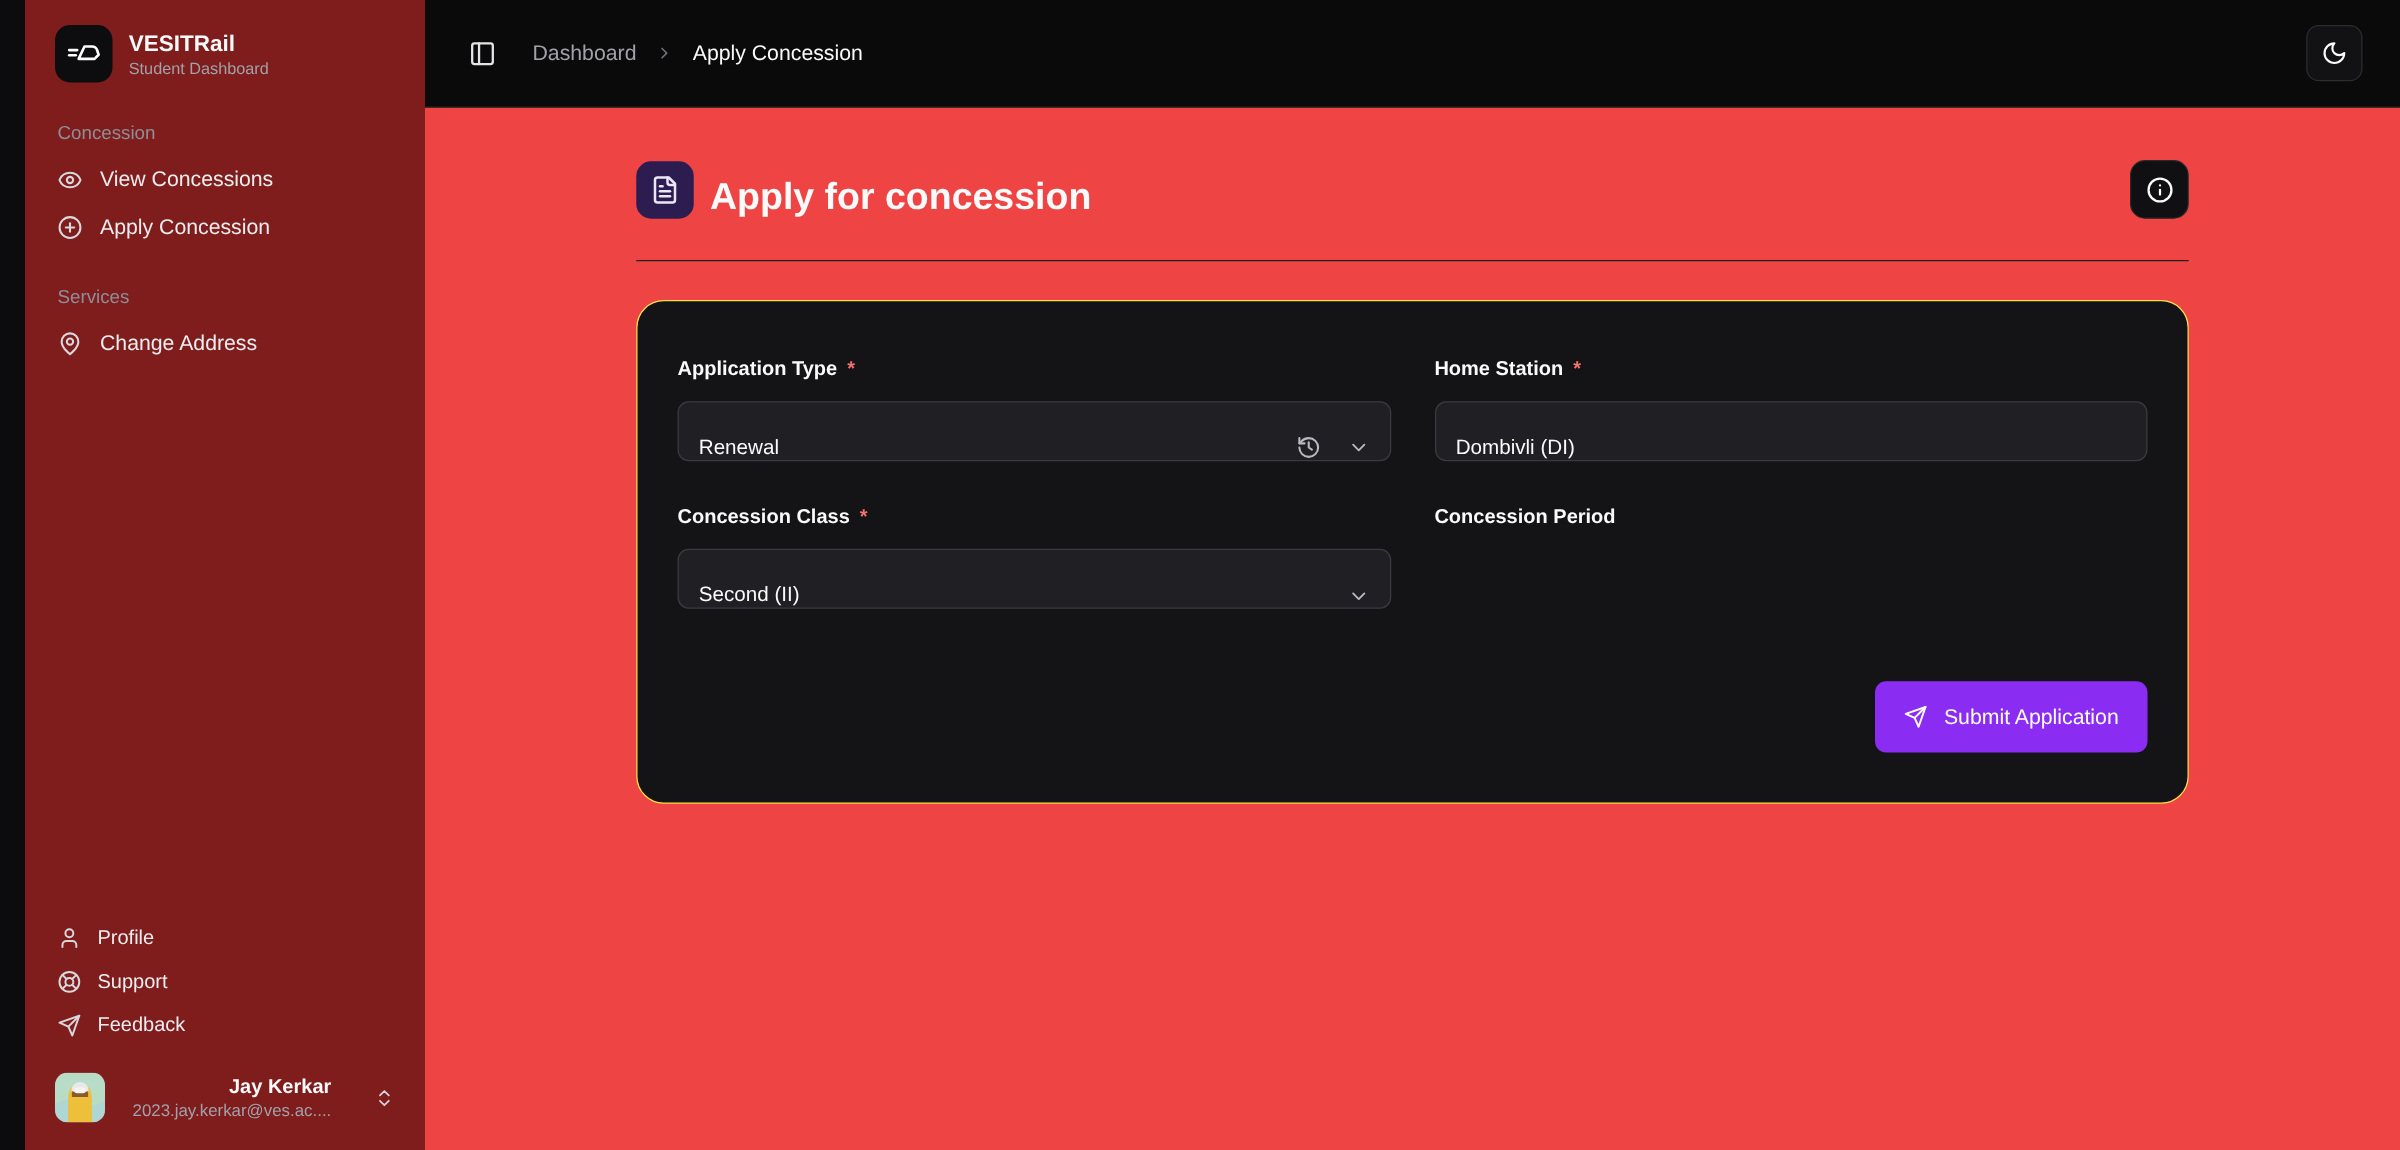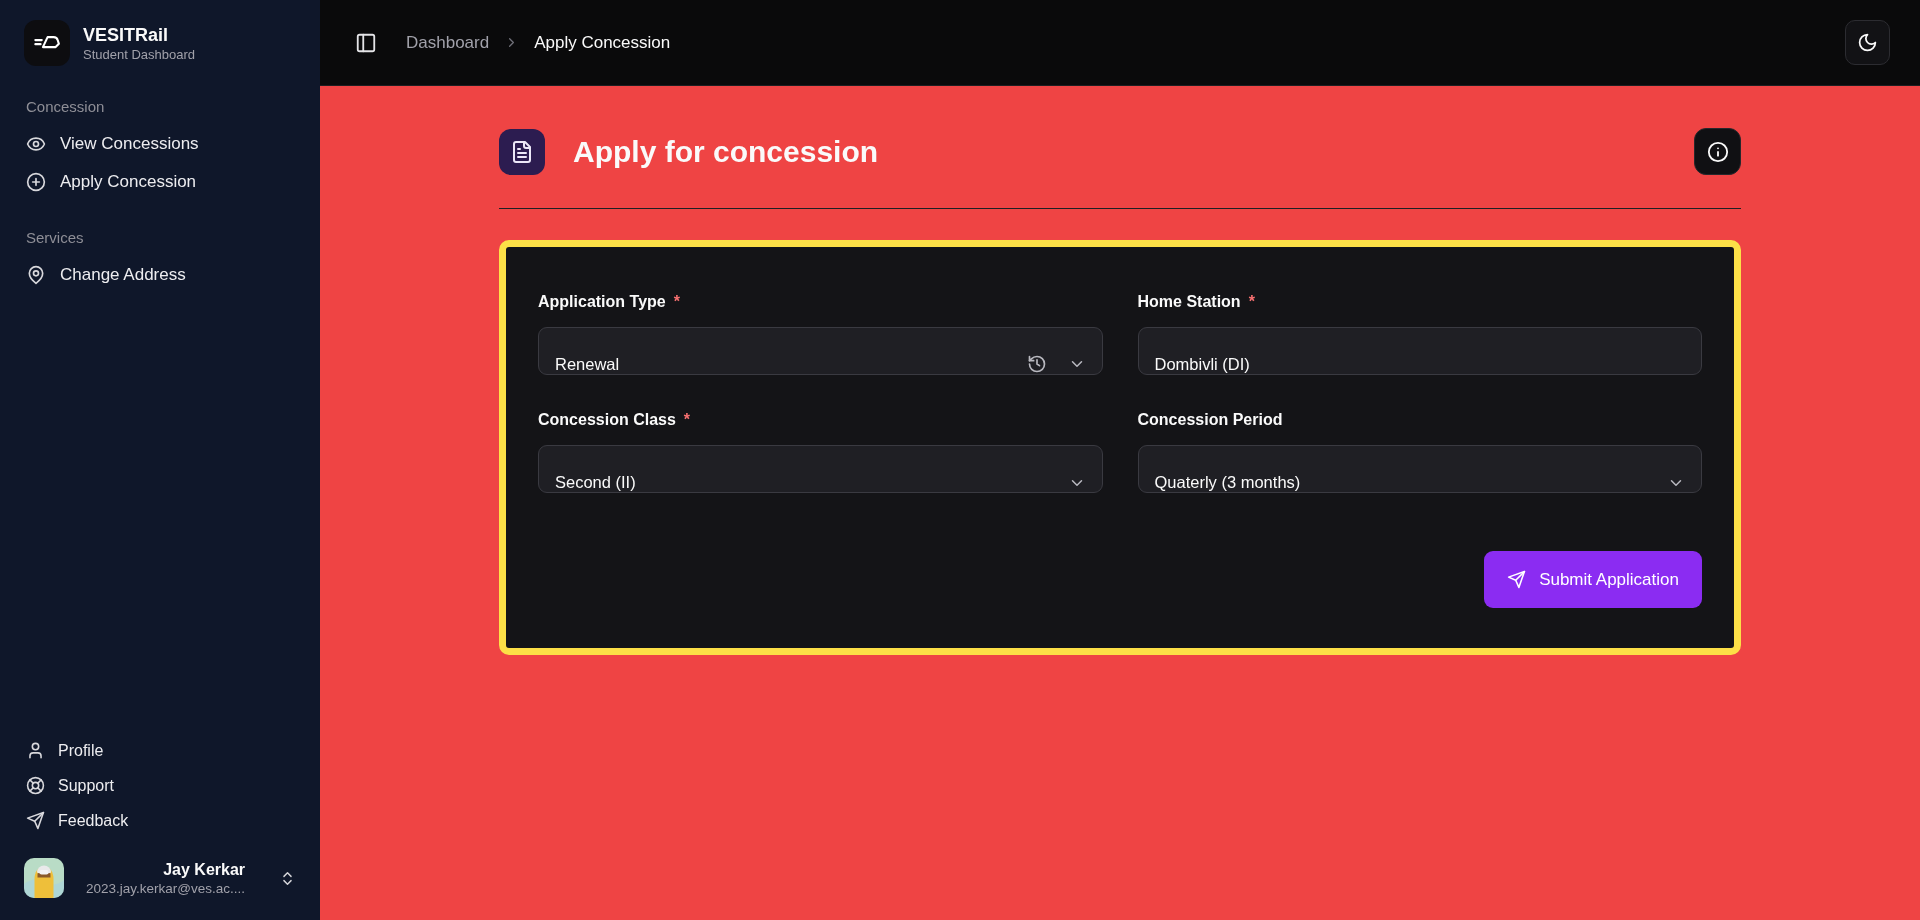--- a/index.html
+++ b/index.html
@@ -7,22 +7,22 @@
   body {
     background:#0c0c0e; color:#fafafa;
     font-family:"Liberation Sans", sans-serif;
     overflow:hidden;
   }
   svg { display:block; }
   .app { display:flex; width:1920px; height:920px; }
 
   
   .sidebar {
-    width:320px; min-width:320px; background:#0f172a;
-    display:flex; flex-direction:column; padding:16px 16px 14px;
+    width:320px; min-width:320px; background:#7f1d1d;
+    display:flex; flex-direction:column; padding:16px 16px 14px;margin-left:20px;
   }
   .brand { display:flex; align-items:center; gap:13px; padding:4px 8px; border-radius:10px; }
   .logo {
     width:46px; height:46px; border-radius:12px; background:#0d0d10;
     display:flex; align-items:center; justify-content:center; color:#ffffff;
   }
   .brand-title { font-size:18px; font-weight:700; line-height:1.3; }
   .brand-sub { font-size:13px; color:#a1a1aa; }
   .section-label { font-size:15px; color:#8e8e96; padding:0 10px; margin-top:28px; margin-bottom:10px; }
   .nav-item {
@@ -57,36 +57,36 @@
   .crumb-sep { color:#71717a; display:flex; }
   .crumb-current { color:#fafafa; }
   .theme-btn {
     margin-left:auto; width:45px; height:45px; border:1px solid #2c2c31; background:#121215;
     border-radius:10px; display:flex; align-items:center; justify-content:center;
     color:#fafafa; cursor:pointer;
   }
 
   .content { flex:1; padding:42px 0; }
   .container { width:1242px; margin:0 auto; }
-  .page-head { display:flex; align-items:center; gap:28px; }
+  .page-head { display:flex; align-items:flex-end; gap:13px; }
   .title-icon {
     width:46px; height:46px; border-radius:12px; background:#2c1c50; color:#ece7f8;
     display:flex; align-items:center; justify-content:center;
   }
   .page-title { font-size:30px; font-weight:700; }
   .info-btn {
     margin-left:auto; width:47px; height:47px; border:1px solid #27272b; background:#101013;
     border-radius:12px; display:flex; align-items:center; justify-content:center;
     color:#fafafa; cursor:pointer;
   }
   .divider { border:none; border-top:1px solid #202023; margin-top:33px; }
 
   .card {
-    margin-top:31px; background:#141417; border:7px solid #fde047;
-    border-radius:10px; padding:46px 32px 40px;
+    margin-top:31px; background:#141417; border:1px solid #fde047;
+    border-radius:22px; padding:46px 32px 40px;
   }
   .form-grid { display:grid; grid-template-columns:1fr 1fr; column-gap:35px; row-gap:36px; }
   .field-label { font-size:16px; font-weight:600; margin-bottom:16px; display:flex; gap:8px; align-items:baseline; }
   .req { color:#f87171; font-size:16px; }
   .field {
     height:48px; background:#1f1f24; border:1px solid #3a3a41; border-radius:9px;
     display:flex; align-items:flex-end; padding:0 16px; font-size:16.5px; cursor:pointer;
   }
   .field .val { color:#fafafa; }
   .field-icons { margin-left:auto; display:flex; align-items:center; gap:21px; color:#b9b9c0; }
@@ -320,30 +320,20 @@
                     </svg>
                   </span>
                 </span>
               </div>
             </div>
 
             <div>
               <div class="field-label">
                 <span>Concession Period</span>
               </div>
-              <div class="field">
-                <span class="val">Quaterly (3 months)</span>
-                <span class="field-icons">
-                  <span>
-                    <svg width="18" height="18" viewBox="0 0 24 24" fill="none" stroke="currentColor" stroke-width="2" stroke-linecap="round" stroke-linejoin="round">
-                      <path d="m6 9 6 6 6-6"></path>
-                    </svg>
-                  </span>
-                </span>
-              </div>
             </div>
           </div>
 
           <div class="submit-row">
             <button class="submit-btn">
               <span>
                 <svg width="19" height="19" viewBox="0 0 24 24" fill="none" stroke="currentColor" stroke-width="2" stroke-linecap="round" stroke-linejoin="round">
                   <path d="M22 2 11 13"></path>
                     <path d="M22 2 15 22l-4-9-9-4Z"></path>
                 </svg>

